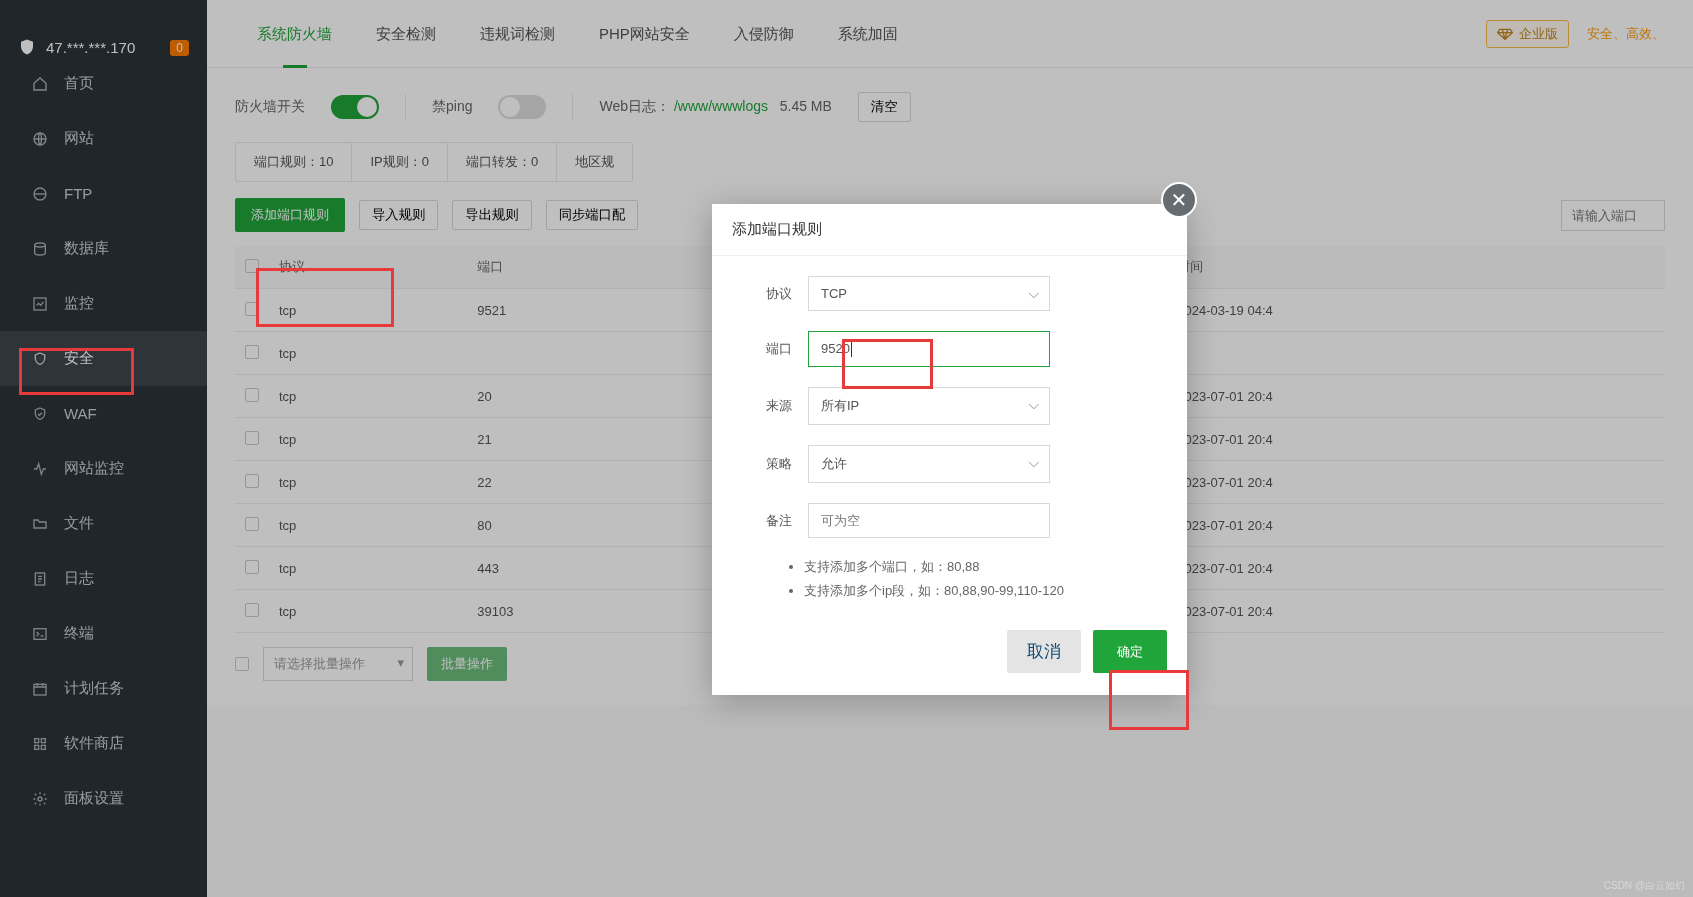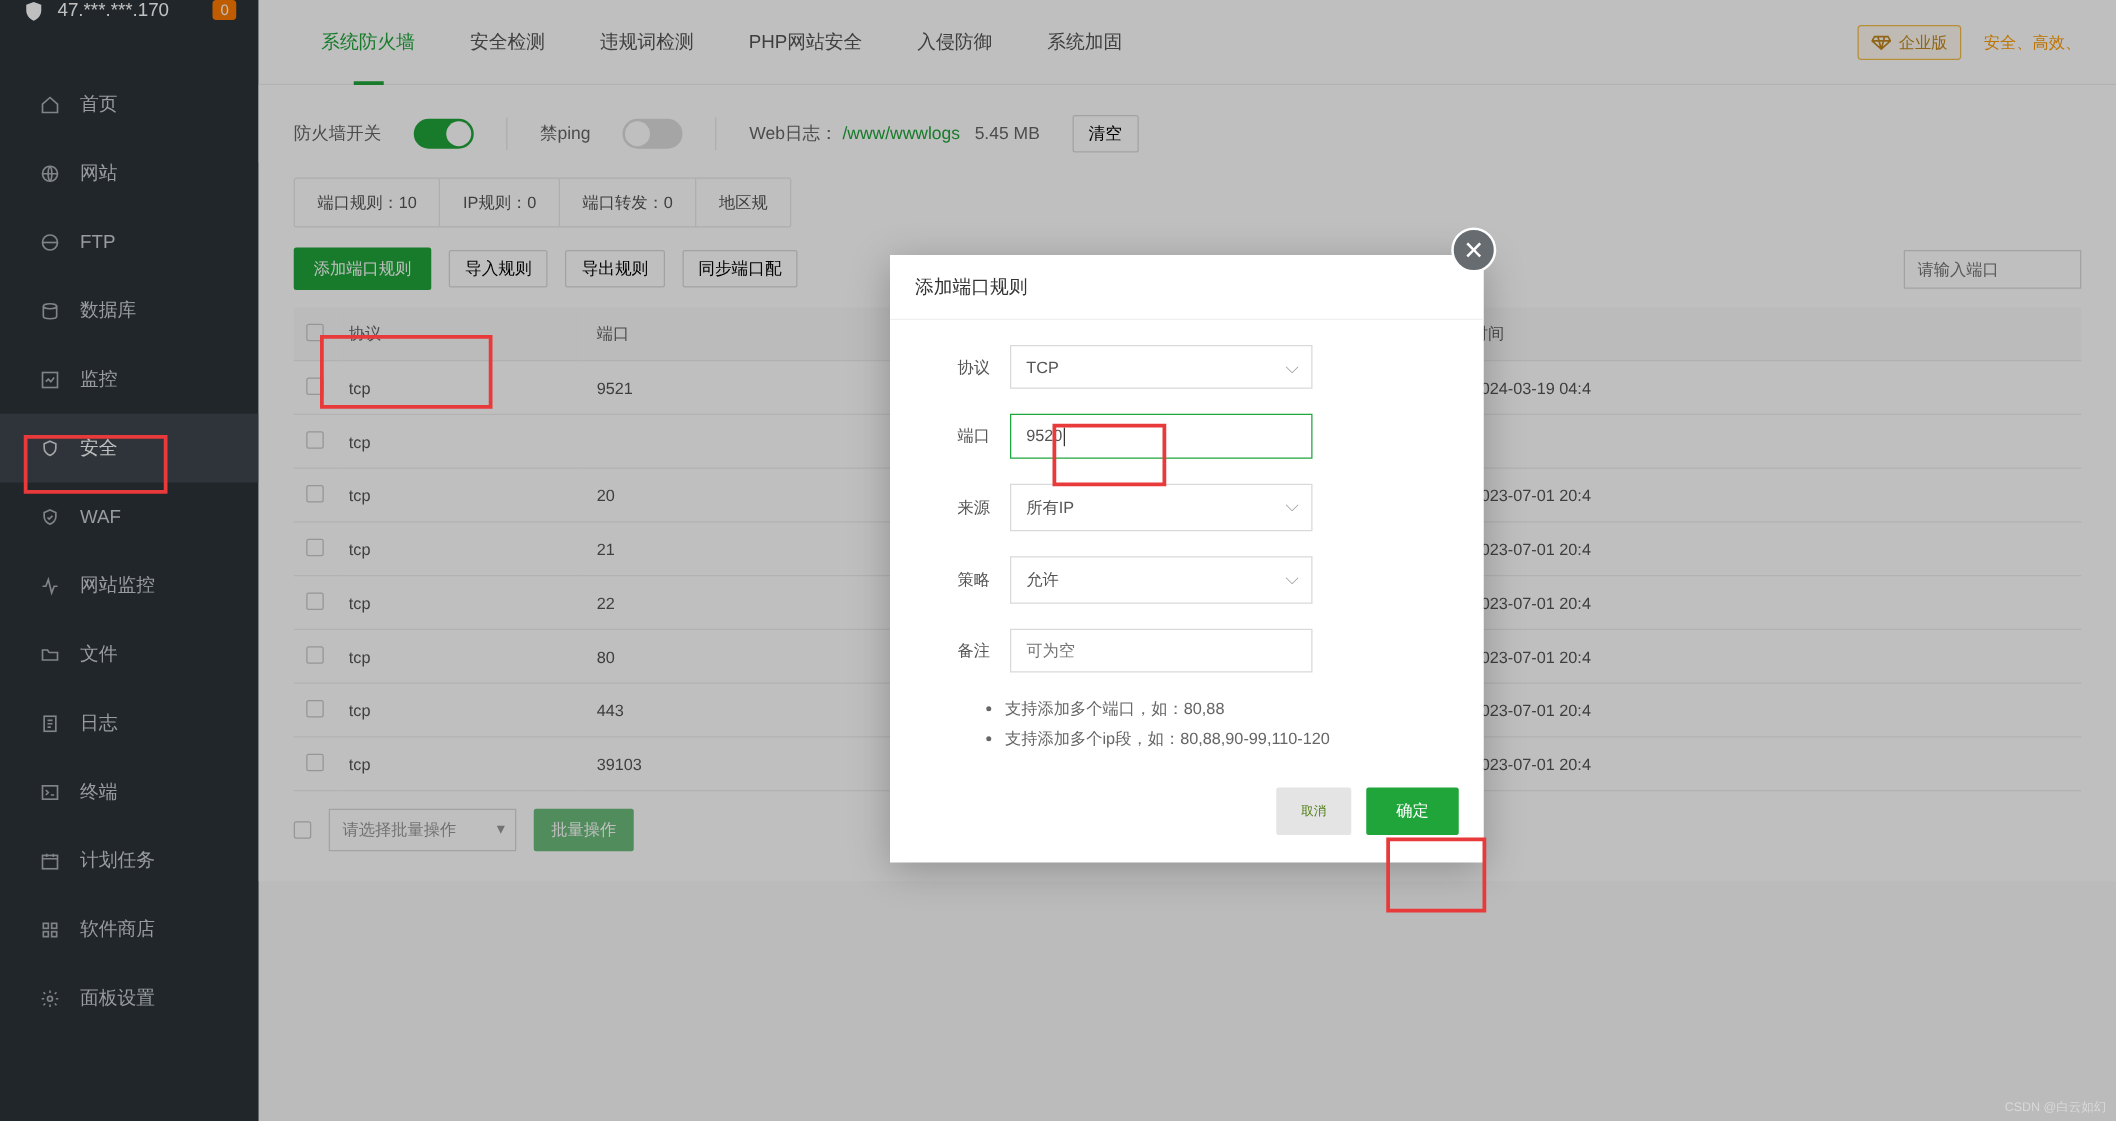--- a/index.html
+++ b/index.html
@@ -1,19 +1,19 @@
 <!DOCTYPE html>
 <html><head>
 <meta charset="utf-8">
 <style>
 * { margin: 0; padding: 0; box-sizing: border-box; font-family: "Microsoft YaHei", Arial, sans-serif; }
 body { background: #fff; font-size: 13px; color: #333; overflow: hidden; width: 1693px; height: 897px; position: relative; }
 
 .sidebar { position: absolute; left: 0; top: 0; width: 207px; height: 897px; background: #2c3338; color: #cbd0d6; }
-.sidebar-top { height: 56px; display: flex; align-items: flex-start; padding: 0 18px; color: #fff; font-size: 15px; }
+.sidebar-top { height: 56px; display: flex; align-items: flex-end; padding: 0 18px; color: #fff; font-size: 15px; }
 .sidebar-top .shield { margin-right: 10px; font-size: 18px; color: #fff; }
 .badge-orange { background: #ff7b00; color: #fff; font-size: 12px; padding: 1px 6px; border-radius: 3px; margin-left: auto; }
 .side-menu { list-style: none; }
 .side-item { height: 55px; display: flex; align-items: center; padding: 0 30px; font-size: 15px; color: #cbd0d6; cursor: pointer; }
 .side-item.active { background: #3e464e; color: #fff; }
 .side-item .ico { width: 20px; margin-right: 14px; display: inline-flex; align-items: center; justify-content: center; opacity: .8; }
 
 .main { position: absolute; left: 207px; top: 0; right: 0; bottom: 0; background: #fafafa; }
 .tabs { height: 68px; background: #fff; display: flex; align-items: center; padding: 0 28px; border-bottom: 1px solid #eee; }
 .tab { padding: 0 22px; height: 68px; line-height: 68px; font-size: 15px; color: #555; cursor: pointer; position: relative; }
@@ -35,21 +35,21 @@
 .divider-v { width:1px; height: 26px; background: #e8e8e8; }
 .link-green { color: #20a53a; }
 .btn-plain { border:1px solid #d9d9d9; background:#fff; color:#000000; padding:5px 12px; border-radius:2px; cursor:pointer; }
 
 .subtabs { display: flex; gap: 0; margin: 12px 28px 0; border:1px solid #e8e8e8; border-radius:2px; width: fit-content; background:#fff; }
 .subtab { padding: 10px 18px; font-size: 13px; color:#555; border-right:1px solid #e8e8e8; }
 .subtab:last-child { border-right:none; }
 
 .actionrow { display:flex; align-items:center; gap:14px; margin: 16px 28px 0; }
 .btn-green { background:#20a53a; color:#fff; border:none; padding:8px 16px; font-size:13px; border-radius:2px; cursor:pointer; }
-.search-input { margin-left:auto; border:1px solid #d9d9d9; padding:7px 10px; width:142px; color:#999; font-size:13px; }
+.search-input { margin-left:auto; border:1px solid #d9d9d9; padding:7px 10px; width:104px; color:#999; font-size:13px; }
 
 .table { margin: 14px 28px 0; border-collapse: collapse; width: calc(100% - 56px); background:#fff; }
 .table th, .table td { text-align:left; padding:12px 10px; border-bottom:1px solid #eee; font-weight:normal; color:#555; font-size:13px; }
 .table th { color:#666; background:#fafafa; }
 .table td.c1 { width:34px; }
 .chk { width:14px; height:14px; border:1px solid #c8c8c8; display:inline-block; border-radius:2px; }
 
 .batch { display:flex; align-items:center; gap:14px; margin: 14px 28px; }
 .sel-fake { border:1px solid #d9d9d9; padding:7px 28px 7px 10px; color:#999; font-size:13px; background:#fff; position:relative; width:150px; }
 .sel-fake::after { content:"▾"; position:absolute; right:8px; color:#999; }
@@ -60,21 +60,21 @@
 .modal-title { padding:16px 20px; font-size:15px; color:#333; border-bottom:1px solid #f0f0f0; }
 .modal-close { position:absolute; right:-10px; top:-22px; width:36px; height:36px; border-radius:50%; background:#676c71; color:#fff; display:flex; align-items:center; justify-content:center; font-size:20px; cursor:pointer; border:2px solid #fff; }
 .frow { display:flex; align-items:center; margin: 20px 24px; }
 .flabel { width:56px; text-align:right; margin-right:16px; color:#555; font-size:13px; }
 .finput, .fsel { width: 242px; border:1px solid #d9d9d9; padding:9px 12px; font-size:13px; color:#555; background:#fff; position:relative; }
 .fsel::after { content:"⌵"; position:absolute; right:10px; top:8px; color:#999; font-size:14px; }
 .finput.port { border:1px solid #20a53a; }
 .hints { margin: 8px 24px 20px 74px; }
 .hints li { font-size:13px; color:#666; margin:6px 0; list-style: disc; margin-left:18px; }
 .modal-actions { display:flex; justify-content:flex-end; gap:12px; padding: 10px 20px 22px; }
-.btn-grey { background:#e4e4e4; color:#4d7c0f; border:none; padding:10px 20px; font-size:10px; border-radius:2px; cursor:pointer; }
+.btn-grey { background:#e4e4e4; color:#0c4a6e; border:none; padding:10px 20px; font-size:17px; border-radius:2px; cursor:pointer; }
 .btn-confirm { background:#20a53a; color:#fff; border:none; padding:10px 24px; font-size:13px; border-radius:2px; cursor:pointer; }
 
 .hl-red { position:absolute; border:3px solid #e83a3a; pointer-events:none; }
 .watermark { position:absolute; right:8px; bottom:4px; color:#d8d8d8; font-size:10px; }
 svg { display:block; }
 </style>
 </head>
 <body>
 
 <div class="sidebar">

